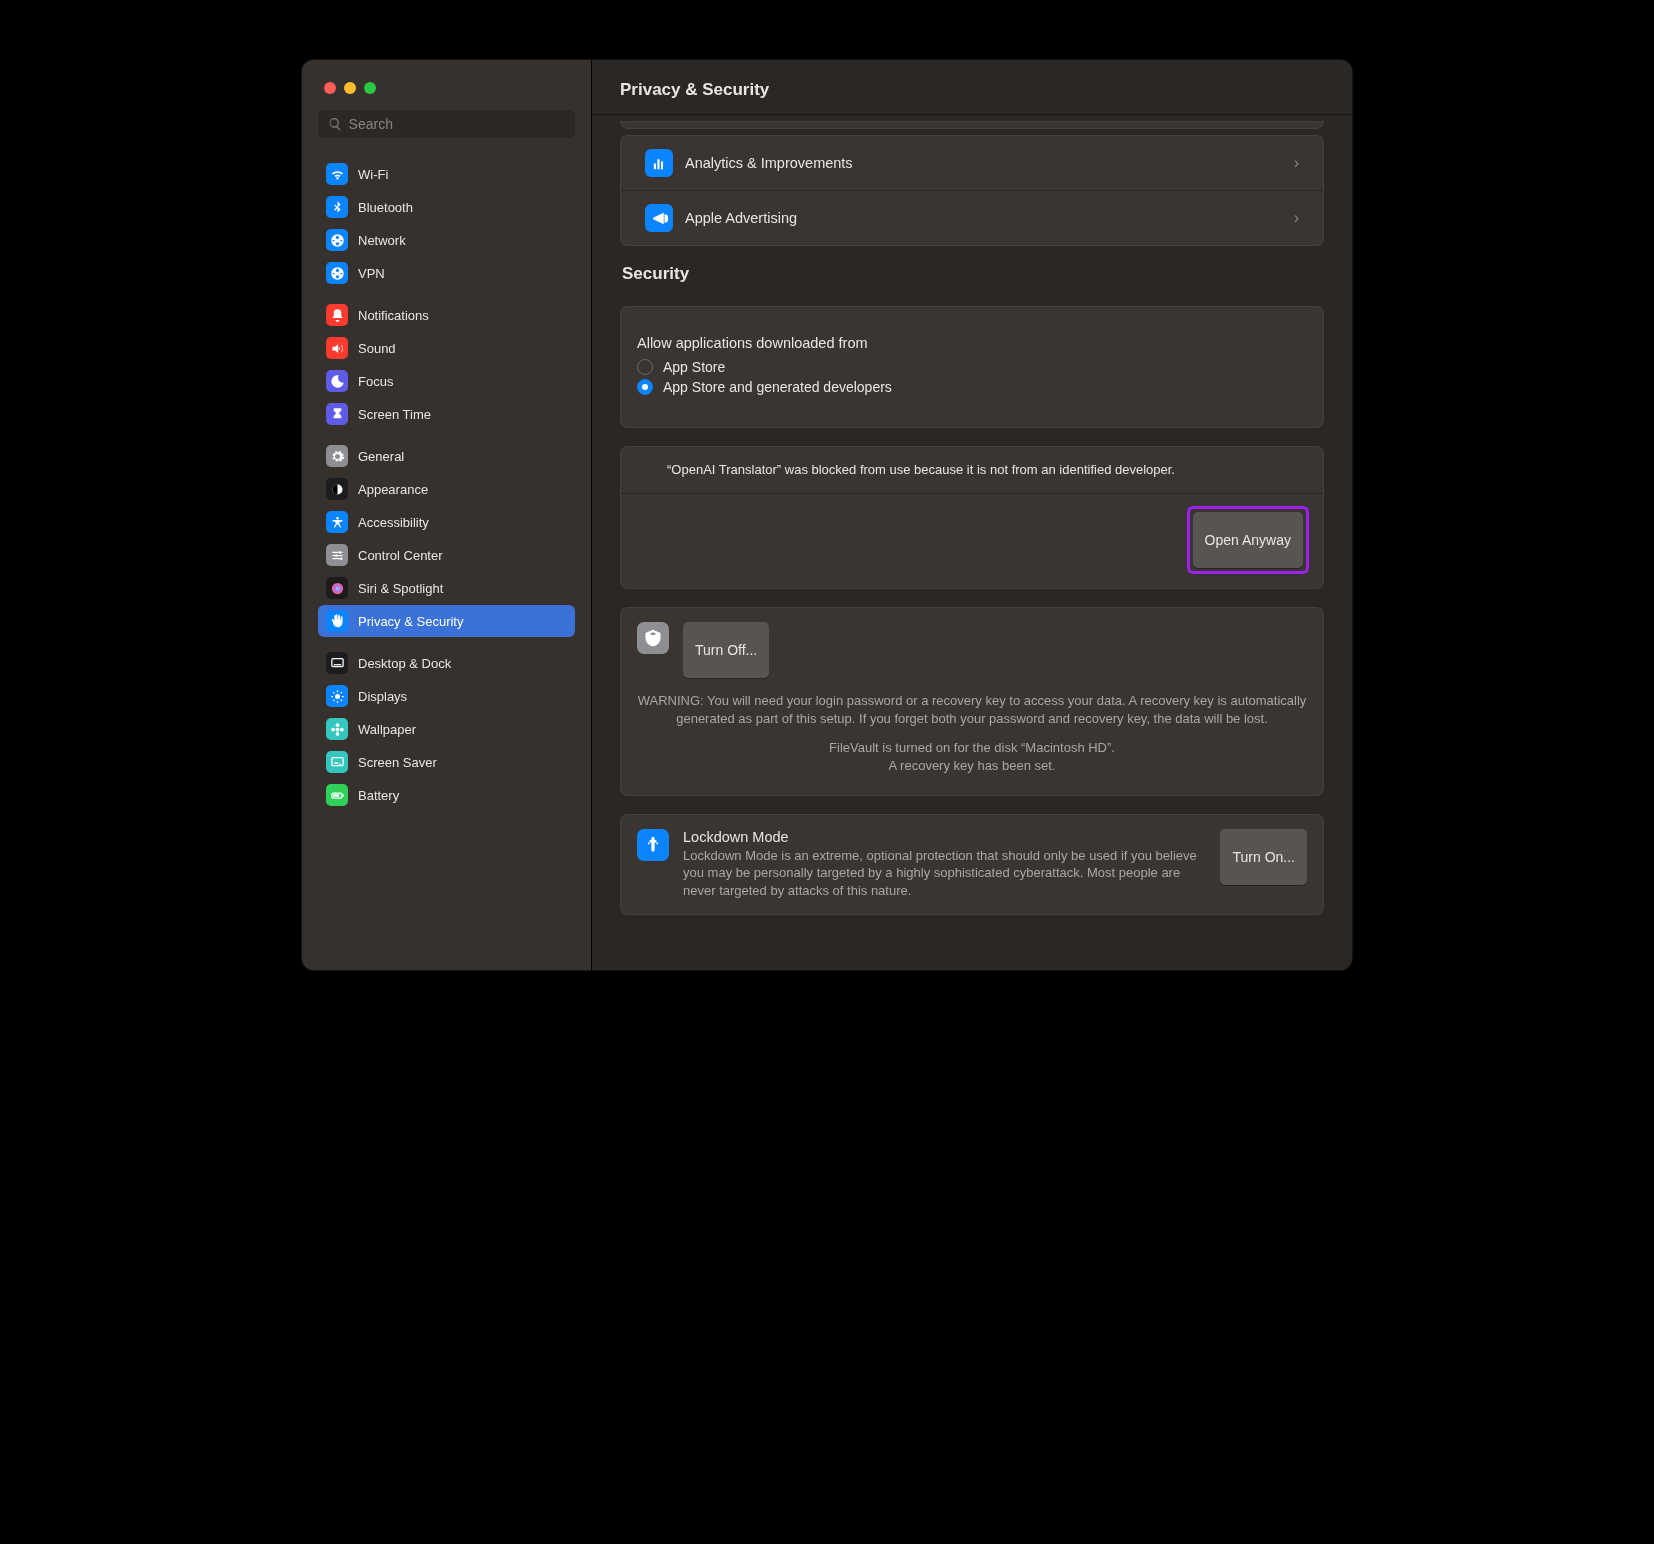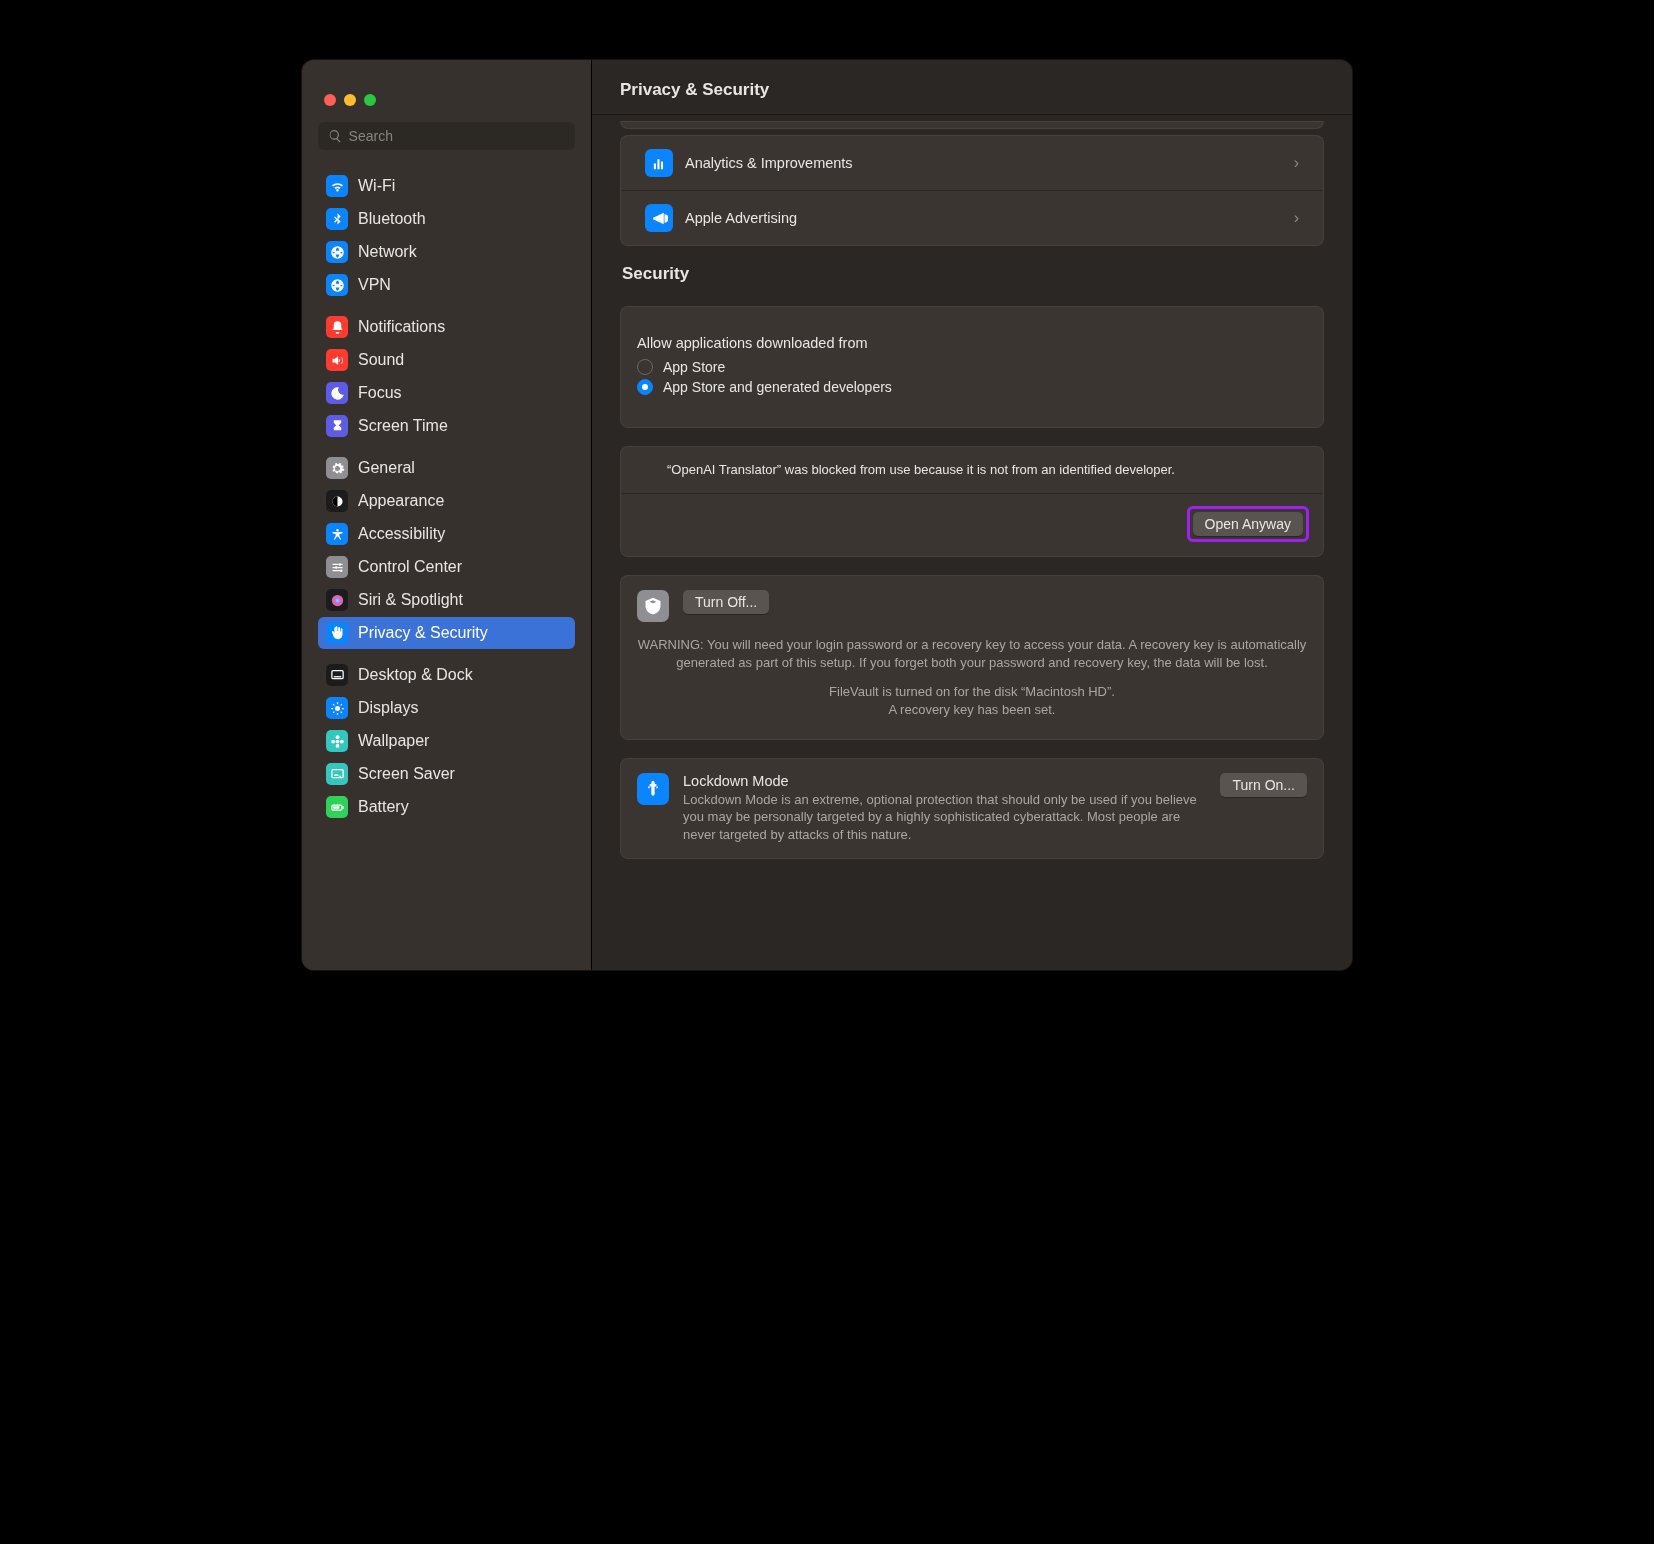--- a/index.html
+++ b/index.html
@@ -21,21 +21,21 @@
     display: flex;
     overflow: hidden;
     box-shadow: 0 0 0 1px rgba(255,255,255,0.08), 0 20px 60px rgba(0,0,0,0.9);
   }
   
   .sidebar {
     width: 290px;
     background: #36312d;
     display: flex;
     flex-direction: column;
-    padding: 16px 12px;
+    padding: 4px 12px;
     flex-shrink: 0;
     border-right: 1px solid #000;
   }
   .traffic-lights {
     display: flex;
     gap: 8px;
     padding: 18px 10px 16px 10px;
   }
   .light { width: 12px; height: 12px; border-radius: 50%; }
   .light.red { background: #ff5f57; }
@@ -65,21 +65,21 @@
     padding-bottom: 10px;
   }
   .nav-group { margin-top: 10px; }
   .nav-item {
     display: flex;
     align-items: center;
     padding: 5px 8px;
     border-radius: 6px;
     margin: 1px 4px;
     cursor: pointer;
-    font-size: 16px;
+    font-size: 13px;
   }
   .nav-item.selected { background: #3a72d8; color: #fff; }
   .nav-icon {
     width: 22px; height: 22px;
     border-radius: 5px;
     margin-right: 10px;
     flex-shrink: 0;
     display: flex;
     align-items: center;
     justify-content: center;
@@ -181,21 +181,21 @@
   .divider-h { border-top: 1px solid rgba(0,0,0,0.28); margin: 14px 0 0 0; }
   .action-row {
     display: flex;
     justify-content: flex-end;
     padding: 12px 14px 14px 14px;
   }
   .btn {
     background: #5a5450;
     border: none;
     border-radius: 5px;
-    padding: 4px 12px;
+    padding: 20px 12px;
     color: #e8e6e3;
     font-size: 14px;
     cursor: pointer;
     box-shadow: 0 1px 0 rgba(0,0,0,0.3);
   }
   .highlight-box {
     border: 3px solid #a020f0;
     border-radius: 6px;
     padding: 3px;
     display: inline-block;

